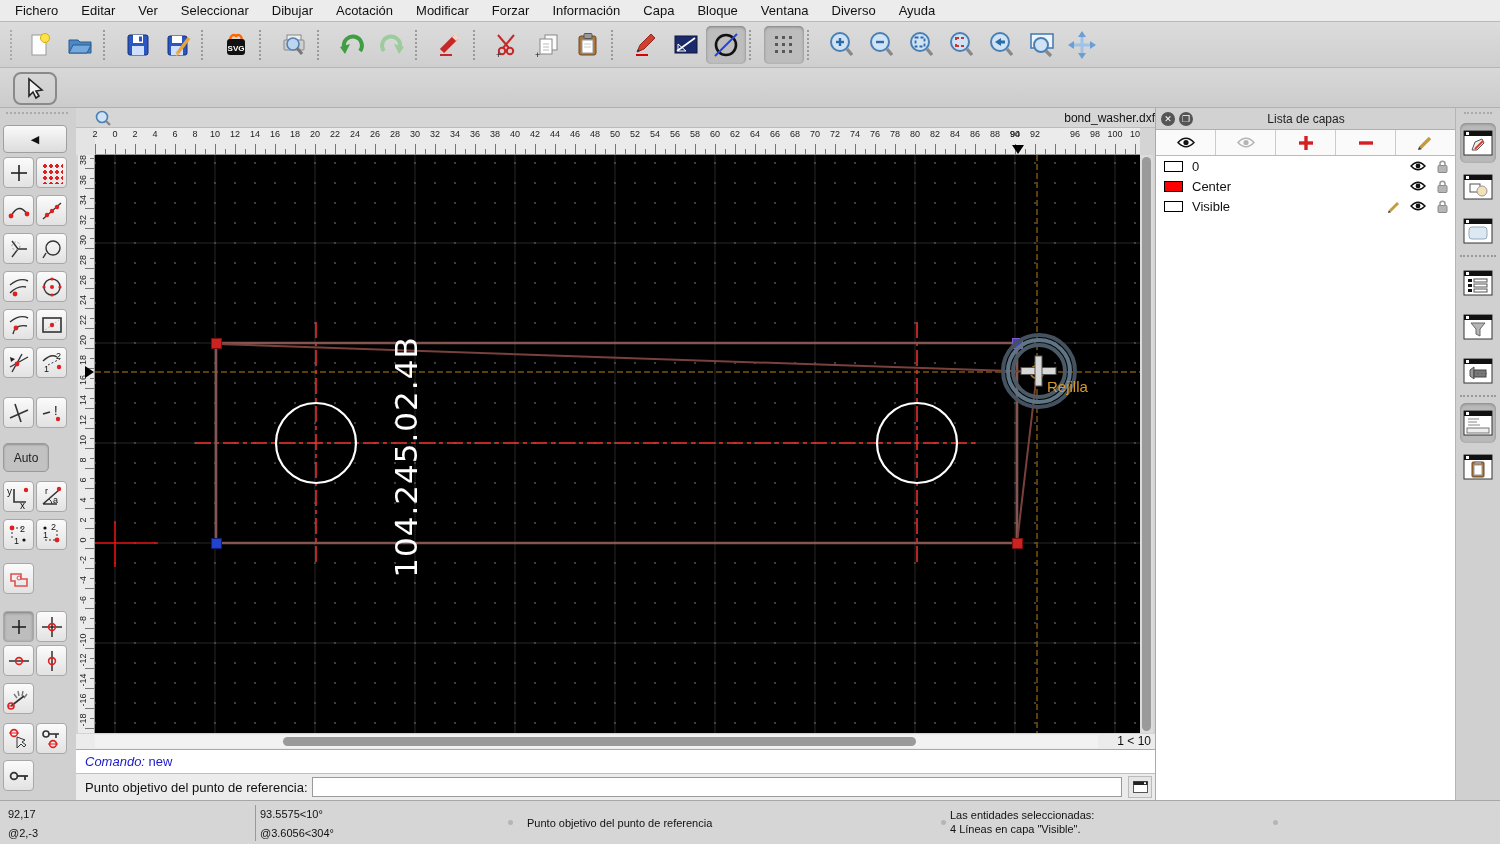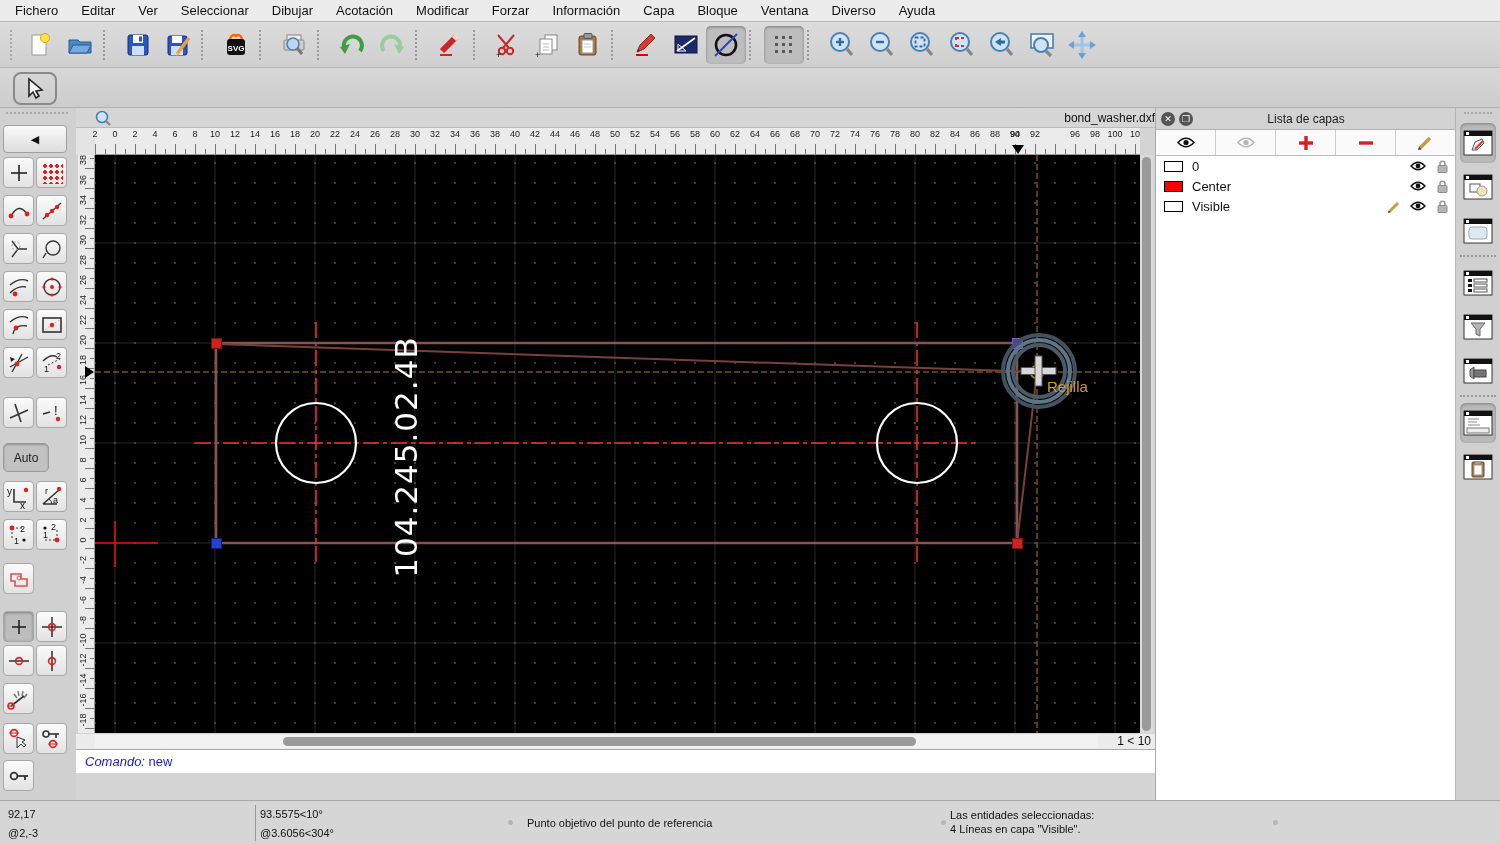--- a/index.html
+++ b/index.html
@@ -665,20 +665,31 @@
     <div id="hscroll-track">
         <div id="hscroll-thumb"></div>
       </div>
     <div id="zoom-ratio">1 &lt; 10</div>
   </div>
 
   <div id="cmd-history">
     <span class="lbl">Comando:</span>
     <span>new</span>
   </div>
+  <div id="cmd-row">
+    <span class="prompt">Punto objetivo del punto de referencia:</span>
+    <input id="cmd-input" type="text" value="" style="">
+    <div id="cmd-detach">
+      <svg width="15" height="12">
+          <rect x="0.5" y="0.5" width="14" height="11" fill="#fff" stroke="#555"></rect>
+          <rect x="0.5" y="0.5" width="14" height="3.5" fill="#222"></rect>
+          <rect x="11" y="1.3" width="2" height="1.8" fill="#fff"></rect>
+        </svg>
+    </div>
+  </div>
 </div>
 
 <div id="layerpanel">
   <div id="lp-title">
     <div class="lp-circle" style="left:5px">✕</div>
     <div class="lp-circle" style="left:23px">❐</div>
     <div class="cap">Lista de capas</div>
   </div>
   <div id="lp-toolbar">
     <div class="lp-tbtn">

